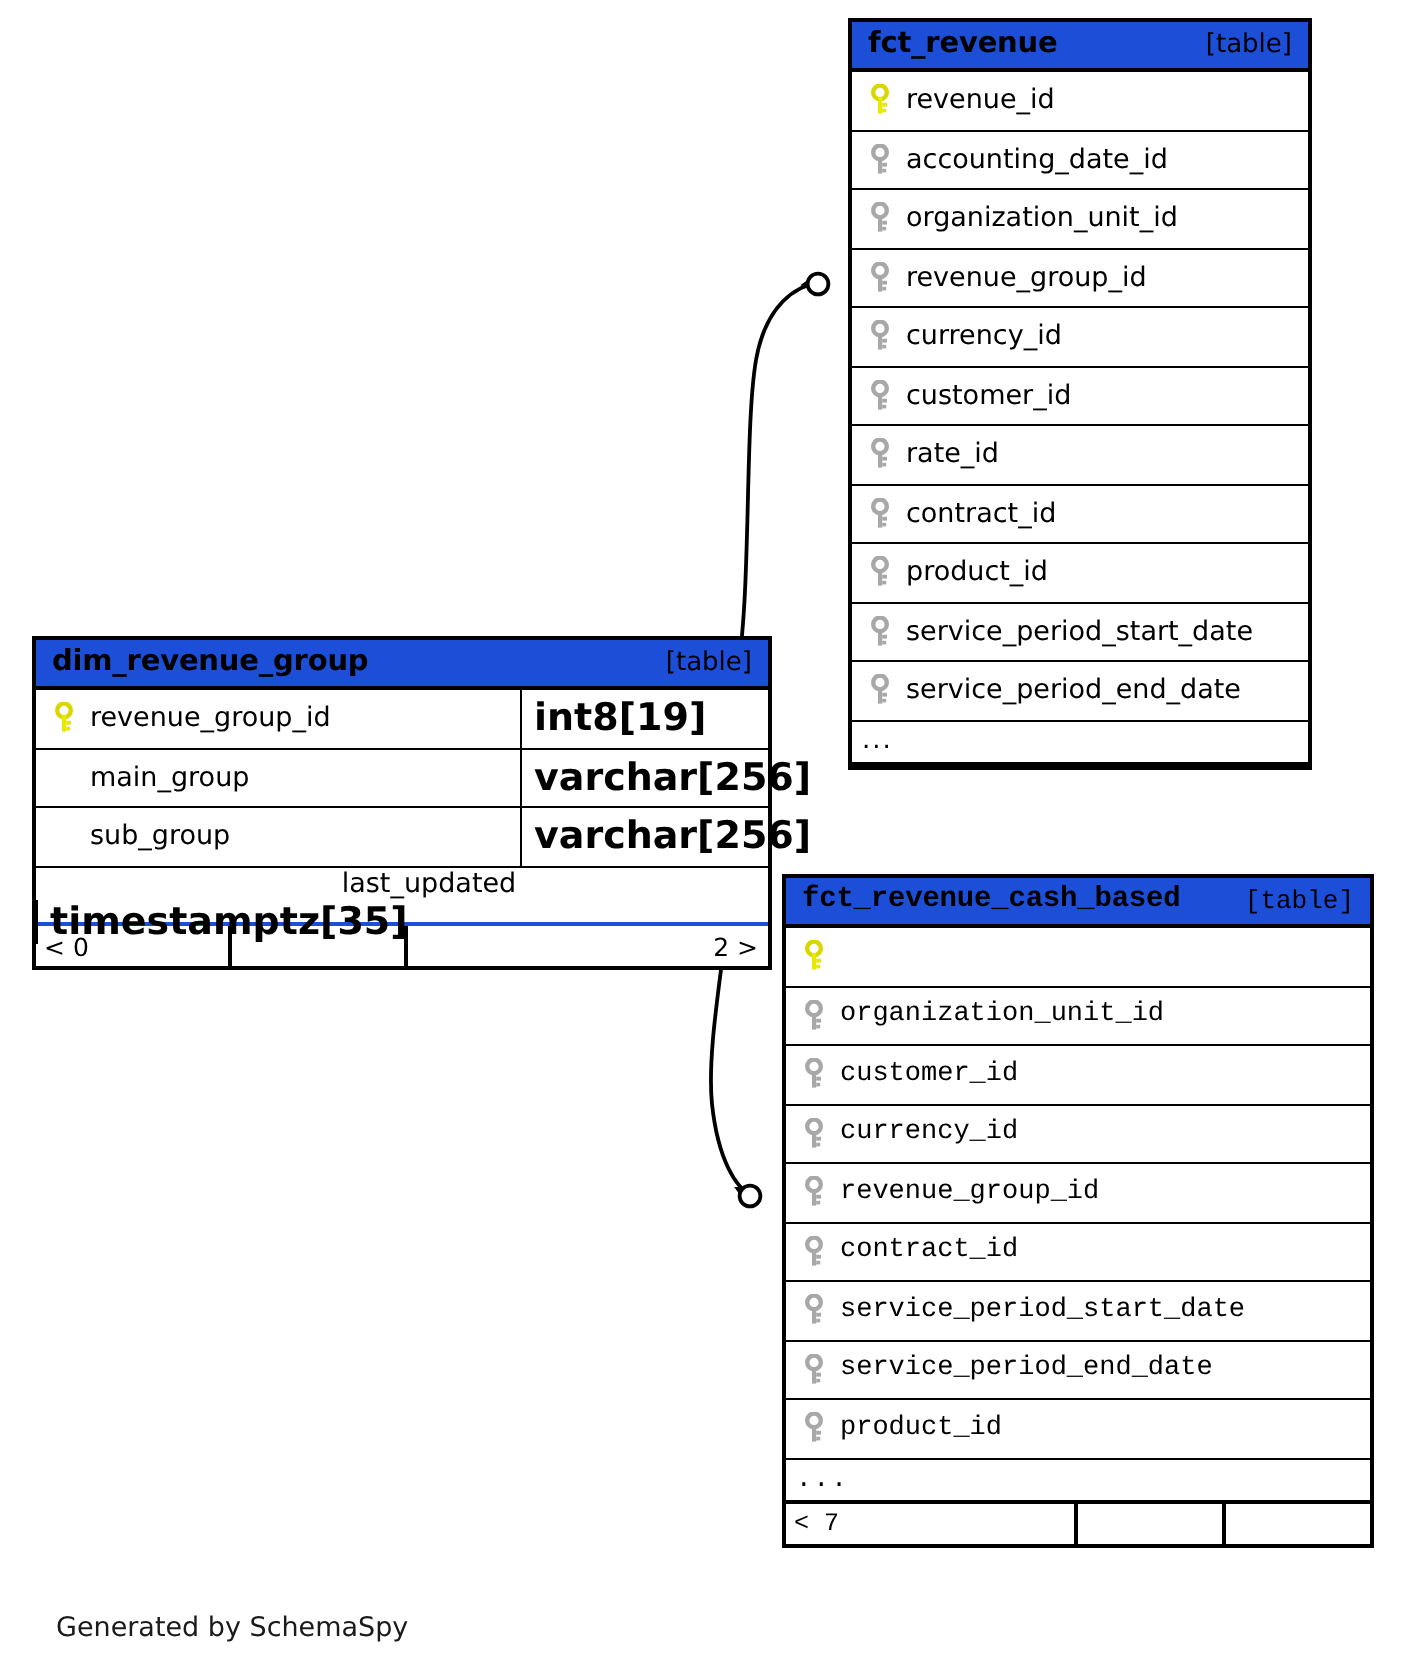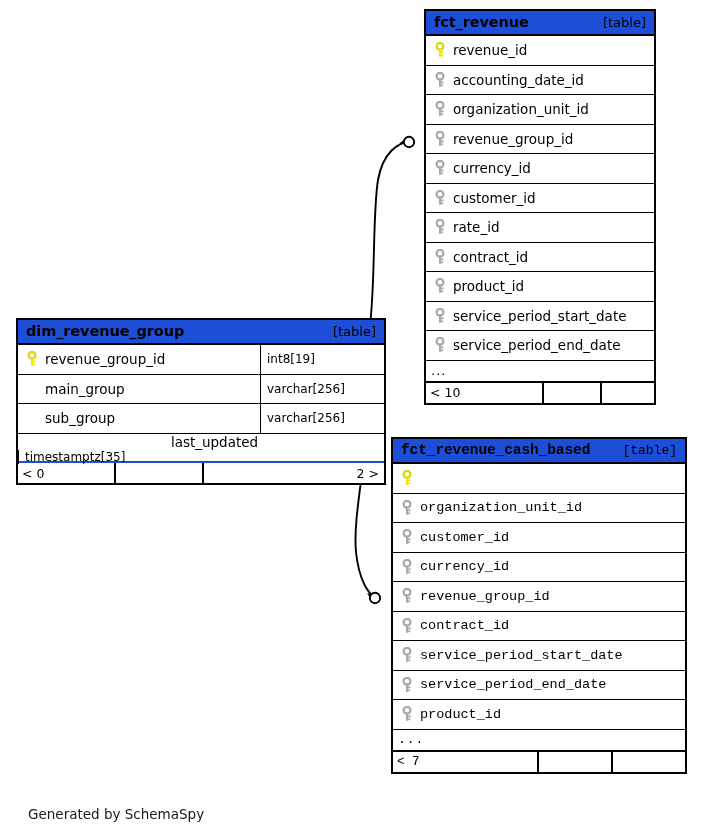--- a/index.html
+++ b/index.html
@@ -75,27 +75,28 @@
     display: flex;
     align-items: center;
     flex: 1 1 auto;
     padding-left: 7px;
     min-width: 0;
   }
   .col-type {
     flex: 0 0 auto;
     padding-left: 6px;
     padding-right: 6px;
-    font-size: 12px;
+    font-size: 19px;
     color: #000000;
     border-left: 1px solid #000000;
     align-self: stretch;
     display: flex;
     align-items: center;
     box-sizing: border-box;
+    font-weight: bold;
   }
 
   .field-label {
     font-size: 13.5px;
     color: #000000;
     white-space: nowrap;
   }
 
   
   .key-icon {
@@ -303,25 +304,20 @@
                 <rect x="8.1" y="9.4" width="2.4" height="1.9" fill="#a8a8a8"></rect>
                 <rect x="8.1" y="12.4" width="2.0" height="1.8" fill="#a8a8a8"></rect>
               </svg></span>
           <span class="field-label">service_period_end_date</span>
         </div>
         </div>
     </div>
 
     <div class="tbl-ellipsis">...</div>
 
-    <div class="tbl-footer">
-      <div class="foot-cell foot-left" style="flex:0 0 116px;">&lt; 10</div>
-      <div class="foot-cell foot-mid" style="flex:0 0 58px;"></div>
-      <div class="foot-cell foot-right" style="flex:1 1 auto;"></div>
-    </div>
   </div>
 
   <div class="er-table" id="tbl-dim-revenue-group" style="left:16px; top:318px; width:370px;">
 
     <div class="tbl-header">
       <span class="tbl-name">dim_revenue_group</span>
       <span class="tbl-tag">[table]</span>
     </div>
 
     <div>

